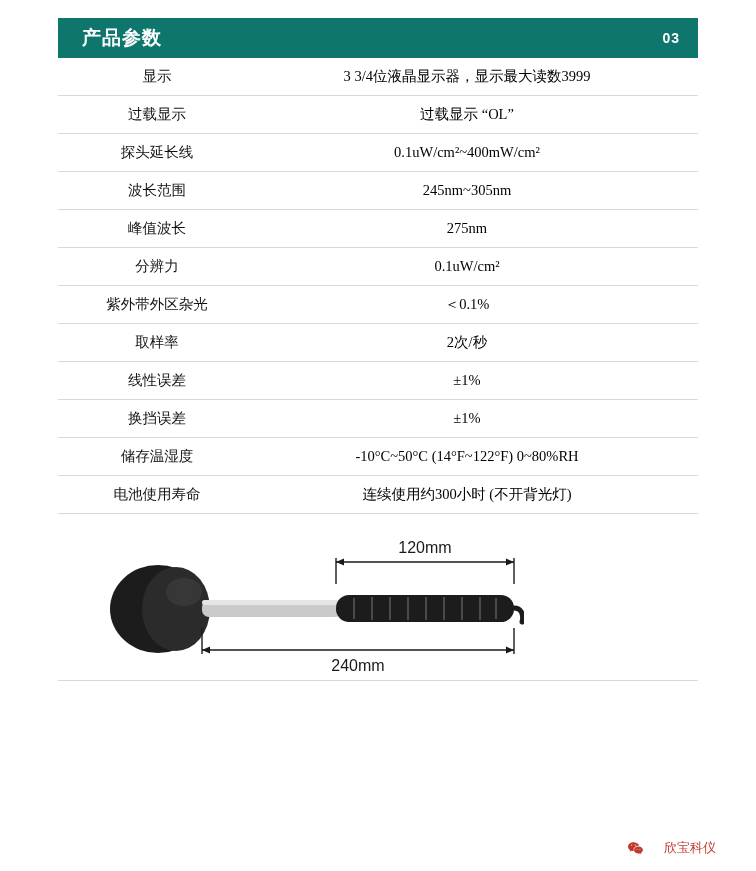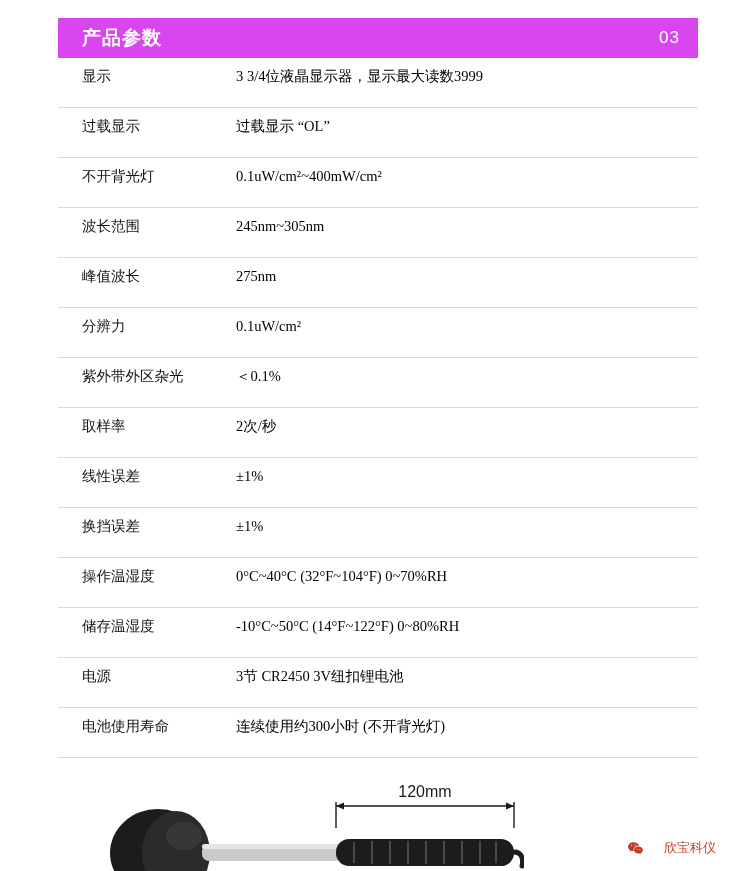--- a/index.html
+++ b/index.html
@@ -19,53 +19,54 @@
     position: relative;
     width: 756px;
     height: 871px;
     box-sizing: border-box;
     padding: 18px 58px 0 58px;
   }
   
   .header-bar {
     position: relative;
     height: 40px;
-    background: #d946ef;
+    background: #0f766e;
     display: flex;
     align-items: center;
     justify-content: space-between;
     padding: 0 18px 0 24px;
     box-sizing: border-box;
   }
   .header-title {
     color: #ffffff;
     font-size: 19px;
     font-weight: bold;
     letter-spacing: 1px;
   }
   .header-page {
     color: #ffffff;
-    font-size: 17px;
-    font-weight: normal;
+    font-size: 14px;
+    font-weight: bold;
     letter-spacing: 1px;
   }
   
   .spec-table {
     width: 100%;
     border-collapse: collapse;
     table-layout: fixed;
   }
   .spec-table tr {
     border-bottom: 1px solid #d9d9d9;
   }
   .spec-table td {
     vertical-align: top;
-    padding: 8px 0 20px 0;
+    padding: 8px 0 8px 0;
     font-size: 14.5px;
     line-height: 1.45;
+    text-align: center;
   }
   .spec-table td.label {
     width: 174px;
     padding-left: 24px;
     box-sizing: border-box;
     font-size: 14.5px;
     color: #141414;
   }
   .spec-table td.value {
     padding-left: 4px;
@@ -123,21 +124,21 @@
     <tbody>
       <tr>
         <td class="label">显示</td>
         <td class="value">3 3/4位液晶显示器，显示最大读数3999</td>
       </tr>
       <tr>
         <td class="label">过载显示</td>
         <td class="value">过载显示 “OL”</td>
       </tr>
       <tr>
-        <td class="label">不开背光灯</td>
+        <td class="label">探头延长线</td>
         <td class="value">0.1uW/cm²~400mW/cm²</td>
       </tr>
       <tr>
         <td class="label">波长范围</td>
         <td class="value">245nm~305nm</td>
       </tr>
       <tr>
         <td class="label">峰值波长</td>
         <td class="value">275nm</td>
       </tr>
@@ -155,30 +156,22 @@
       </tr>
       <tr>
         <td class="label">线性误差</td>
         <td class="value">±1%</td>
       </tr>
       <tr>
         <td class="label">换挡误差</td>
         <td class="value">±1%</td>
       </tr>
       <tr>
-        <td class="label">操作温湿度</td>
-        <td class="value">0°C~40°C (32°F~104°F) 0~70%RH</td>
-      </tr>
-      <tr>
         <td class="label">储存温湿度</td>
         <td class="value">-10°C~50°C (14°F~122°F) 0~80%RH</td>
-      </tr>
-      <tr>
-        <td class="label">电源</td>
-        <td class="value">3节 CR2450 3V纽扣锂电池</td>
       </tr>
       <tr>
         <td class="label">电池使用寿命</td>
         <td class="value">连续使用约300小时 (不开背光灯)</td>
       </tr>
       <tr>
         <td class="figure-cell" colspan="2">
           <div class="figure-wrap">
             <svg class="figure-svg" width="640" height="150" viewBox="0 0 640 150">
 

